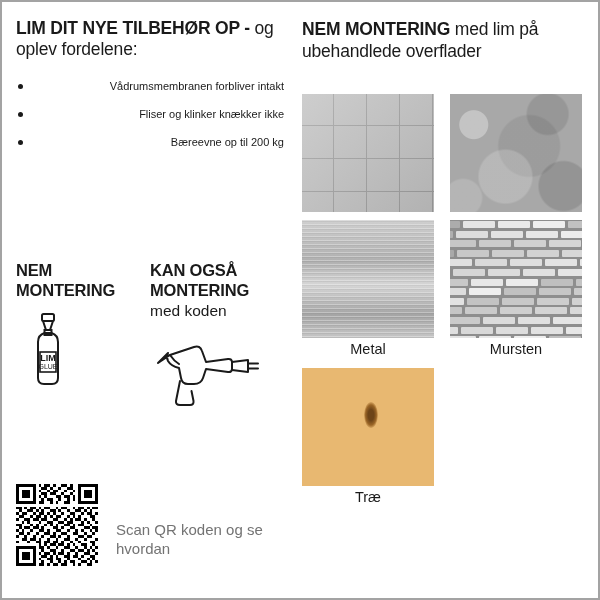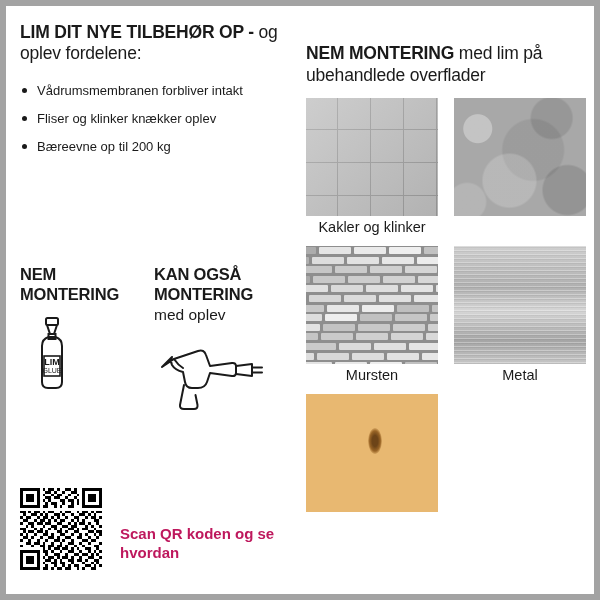--- a/index.html
+++ b/index.html
@@ -13,21 +13,21 @@
     font-family: "Liberation Sans", sans-serif;
     color: #1a1a1a;
     overflow: hidden;
     position: relative;
   }
   .page {
     position: absolute;
     left: 0; top: 0;
     width: 600px;
     height: 600px;
-    border: 6px solid #a3a3a3;
+    border: 2px solid #a3a3a3;
     box-sizing: border-box;
     background: #fff;
   }
 
   
   .left-col {
     position: absolute;
     left: 14px;
     top: 16px;
     width: 268px;
@@ -42,23 +42,24 @@
     font-weight: normal;
   }
   .bullets {
     margin: 16px 0 0 0;
     padding: 0;
     list-style: none;
   }
   .bullets li {
     position: relative;
     padding-left: 17px;
-    font-size: 13px;
+    font-size: 11px;
     line-height: 21px;
     margin-bottom: 7px;
+    text-align: right;
   }
   .bullets li::before {
     content: "";
     position: absolute;
     left: 2px;
     top: 8px;
     width: 5px;
     height: 5px;
     border-radius: 50%;
     background: #1a1a1a;
@@ -104,32 +105,30 @@
     width: 82px;
     height: 82px;
     display: block;
   }
   .qr-text {
     position: absolute;
     left: 100px;
     top: 36px;
     font-size: 15px;
     line-height: 19px;
-    color: #be185d;
+    color: #737373;
     width: 160px;
-    font-weight: bold;
   }
 
   
   .right-col {
     position: absolute;
     left: 300px;
     top: 16px;
     width: 288px;
-    margin-top: 20px;
   }
   .right-head {
     font-size: 17.5px;
     line-height: 22px;
     font-weight: bold;
     letter-spacing: -0.2px;
   }
   .right-head .light { font-weight: normal; }
 
   .swatch-grid {
@@ -235,21 +234,21 @@
 <body>
 
 <div class="page">
 
   <div class="left-col">
     <div class="headline">
       <span>LIM DIT NYE TILBEHØR OP - </span><span class="light">og oplev fordelene:</span>
     </div>
     <ul class="bullets">
       <li>Vådrumsmembranen forbliver intakt</li>
-      <li>Fliser og klinker knækker oplev</li>
+      <li>Fliser og klinker knækker ikke</li>
       <li>Bæreevne op til 200 kg</li>
     </ul>
   </div>
 
   <div class="mount-row">
 
     <div class="mount-col a">
       <div class="mount-title">NEM MONTERING</div>
       <div class="mount-art">
         <svg width="70" height="78" viewBox="0 0 70 78">
@@ -261,21 +260,21 @@
           </g>
           <rect x="24" y="40" width="16" height="20" fill="#ffffff" stroke="#1a1a1a" stroke-width="1.6"></rect>
           <text x="32" y="49" font-family="Liberation Sans, sans-serif" font-size="9" font-weight="bold" text-anchor="middle" fill="#1a1a1a">LIM</text>
           <text x="32" y="57" font-family="Liberation Sans, sans-serif" font-size="7" text-anchor="middle" fill="#1a1a1a">GLUE</text>
         </svg>
       </div>
     </div>
 
     <div class="mount-col b">
       <div class="mount-title">KAN OGSÅ MONTERING</div>
-      <div class="mount-sub">med oplev</div>
+      <div class="mount-sub">med koden</div>
       <div class="mount-art">
         <svg width="120" height="78" viewBox="0 0 120 78">
           <g fill="none" stroke="#1a1a1a" stroke-width="2" stroke-linejoin="round" stroke-linecap="round">
             <path d="M8 30 L20 22 L44 14 q6 -2 8 4 l4 11 l22 -3 q4 -0.5 4 3.5 v6 q0 4 -4 3.5 l-22 -3 l-3 9 q-2 6 -9 6 h-6 q-6 0 -7 -6 l-2 -10 q-8 -2 -11 -7 q-2 -4 0 -8 z"></path>
             <path d="M82 29 l16 -2 v12 l-16 -2"></path>
             <path d="M98 30.5 h10 M98 35.5 h10"></path>
             <path d="M30 48 l-4 20 q-0.5 4 4 4 h10 q4 0 3.5 -4 l-2 -10"></path>
             <path d="M20 22 q4 6 9 9"></path>
           </g>
         </svg>
@@ -530,28 +529,31 @@
     <div class="right-head">
       <span>NEM MONTERING </span><span class="light">med lim på ubehandlede overflader</span>
     </div>
   </div>
 
   <div class="swatch-grid">
 
     <div class="swatch-row">
       <div class="swatch">
         <div class="swatch-img tex-tile"></div>
-        <div class="swatch-label">Kakler og klinker</div>
       </div>
       <div class="swatch">
         <div class="swatch-img tex-concrete"></div>
       </div>
     </div>
 
     <div class="swatch-row">
+      <div class="swatch">
+        <div class="swatch-img tex-metal"></div>
+        <div class="swatch-label">Metal</div>
+      </div>
       <div class="swatch">
         <div class="swatch-img tex-brick" id="brickTex">
             <div class="brick" style="left: -6px; top: 1px; width: 16px; background: rgb(172, 172, 172);"></div>
             <div class="brick" style="left: 13px; top: 1px; width: 32px; background: rgb(229, 229, 229);"></div>
             <div class="brick" style="left: 48px; top: 1px; width: 32px; background: rgb(234, 234, 234);"></div>
             <div class="brick" style="left: 83px; top: 1px; width: 32px; background: rgb(239, 239, 239);"></div>
             <div class="brick" style="left: 118px; top: 1px; width: 32px; background: rgb(194, 194, 194);"></div>
             <div class="brick" style="left: -9px; top: 10.6px; width: 12px; background: rgb(176, 176, 176);"></div>
             <div class="brick" style="left: 6px; top: 10.6px; width: 32px; background: rgb(221, 221, 221);"></div>
             <div class="brick" style="left: 41px; top: 10.6px; width: 32px; background: rgb(226, 226, 226);"></div>
@@ -604,28 +606,25 @@
             <div class="brick" style="left: 46px; top: 106.6px; width: 32px; background: rgb(221, 221, 221);"></div>
             <div class="brick" style="left: 81px; top: 106.6px; width: 32px; background: rgb(226, 226, 226);"></div>
             <div class="brick" style="left: 116px; top: 106.6px; width: 32px; background: rgb(231, 231, 231);"></div>
             <div class="brick" style="left: -6px; top: 116.2px; width: 32px; background: rgb(228, 228, 228);"></div>
             <div class="brick" style="left: 29px; top: 116.2px; width: 32px; background: rgb(233, 233, 233);"></div>
             <div class="brick" style="left: 64px; top: 116.2px; width: 32px; background: rgb(238, 238, 238);"></div>
             <div class="brick" style="left: 99px; top: 116.2px; width: 32px; background: rgb(193, 193, 193);"></div>
           </div>
         <div class="swatch-label">Mursten</div>
       </div>
-      <div class="swatch">
-        <div class="swatch-img tex-metal"></div>
-        <div class="swatch-label">Metal</div>
-      </div>
     </div>
 
     <div class="swatch-row">
       <div class="swatch">
         <div class="swatch-img tex-wood">
           <div class="wood-knot"></div>
         </div>
+        <div class="swatch-label">Træ</div>
       </div>
     </div>
 
   </div>
 </div>
 
 </body></html>

